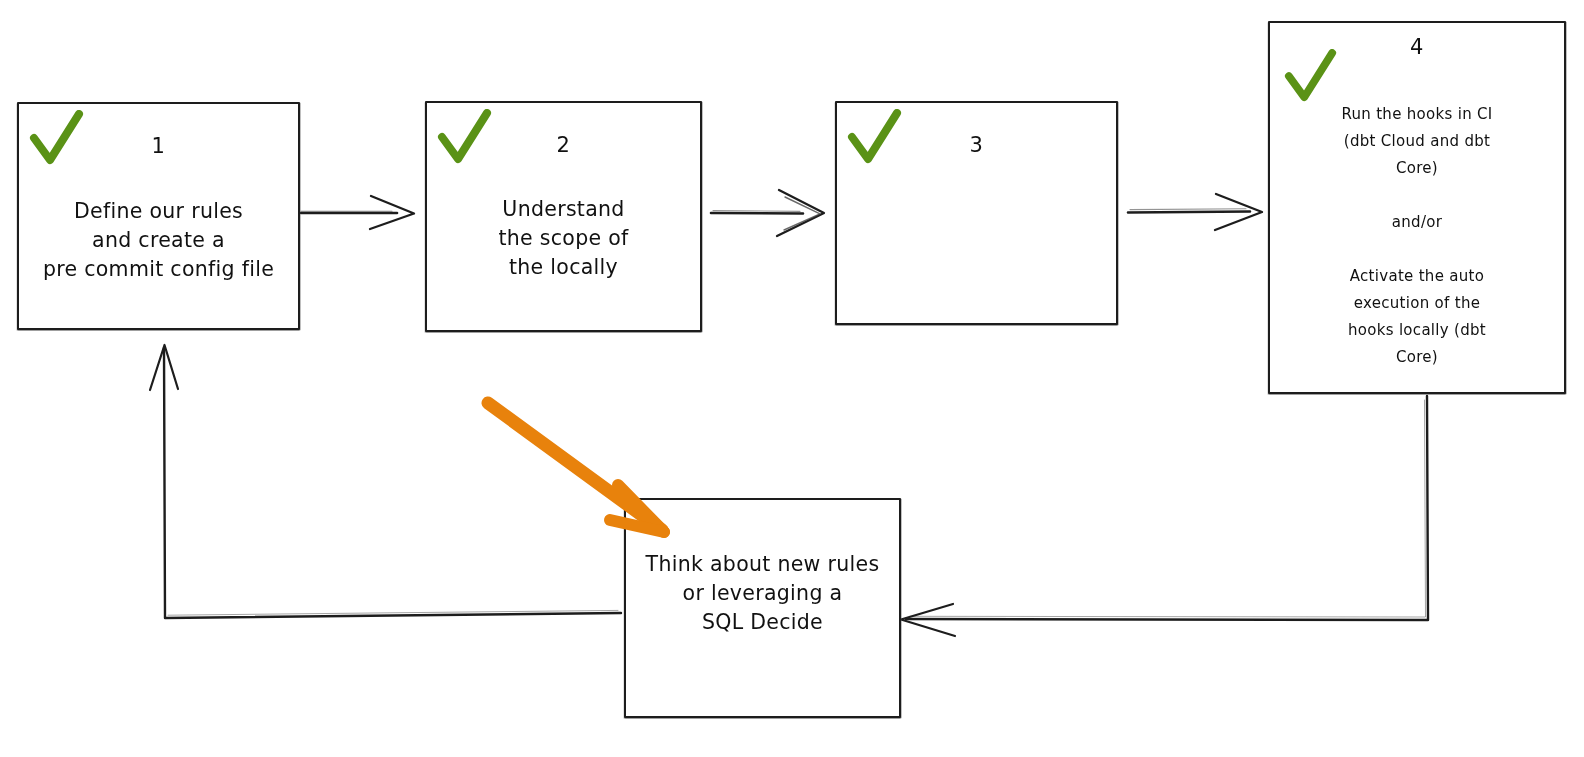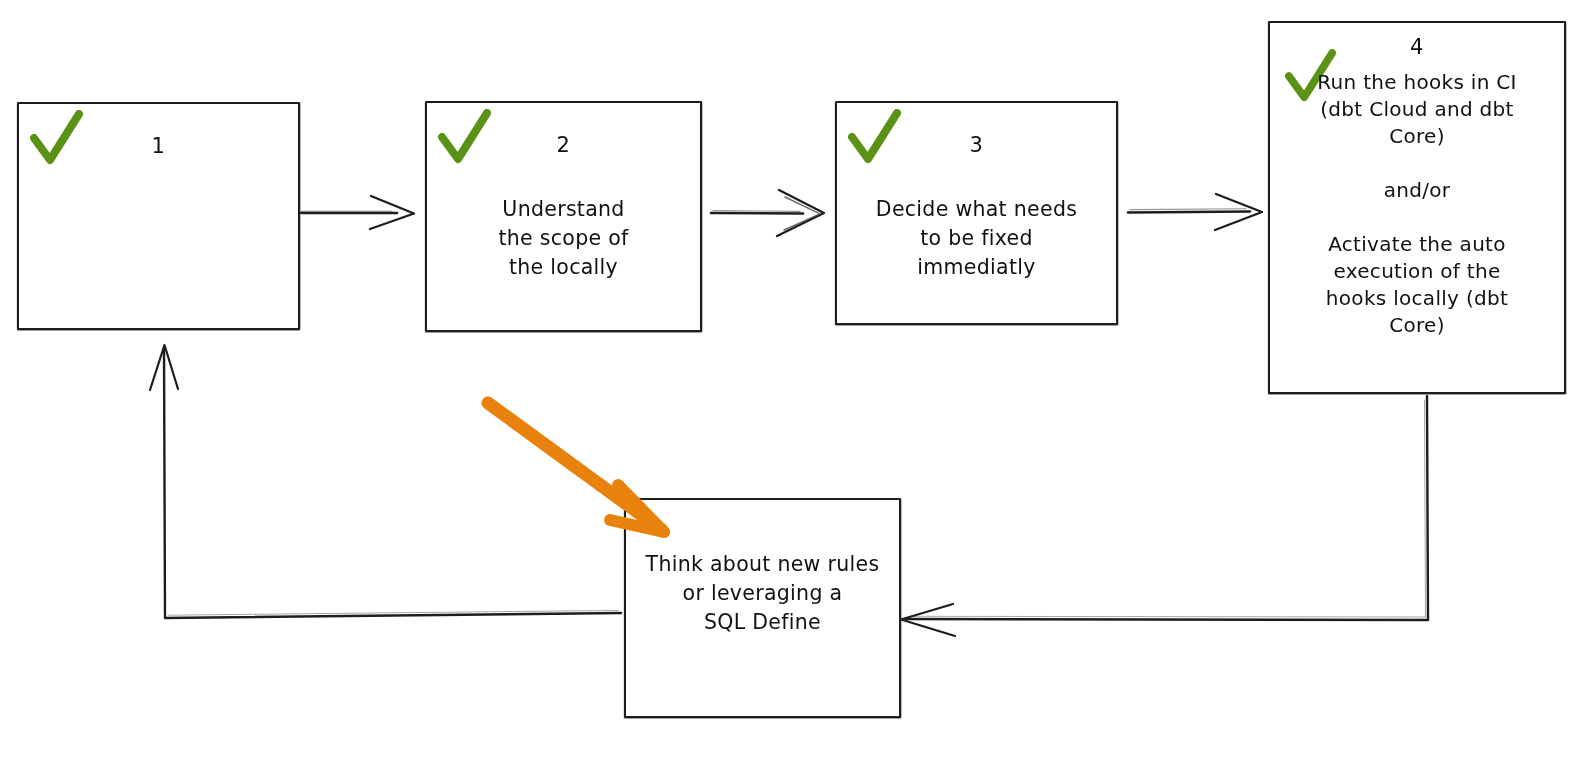--- a/index.html
+++ b/index.html
@@ -71,21 +71,21 @@
   
   #node-1 { left: 17px;   top: 102px; width: 283px; height: 228px; }
   #node-1 .node-text { top: 93px; }
   #node-2 { left: 425px;  top: 101px; width: 277px; height: 231px; }
   #node-2 .node-text { top: 92px; }
   #node-3 { left: 835px;  top: 101px; width: 283px; height: 224px; }
   #node-3 .node-text { top: 92px; }
   #node-4 { left: 1268px; top: 21px;  width: 298px; height: 373px; }
   #node-4 .step-num { top: 12px; }
   #node-4 .check { left: 14px; top: 26px; width: 54px; height: 56px; }
-  #node-4 .node-text { top: 46px; font-size: 20px; line-height: 27px; }
+  #node-4 .node-text { top: 78px; font-size: 15px; line-height: 27px; }
   #node-5 { left: 624px;  top: 498px; width: 277px; height: 220px; }
   #node-5 .node-text { top: 50px; }
 
   .orange-arrow {
     position: absolute;
     left: 470px;
     top: 395px;
     width: 230px;
     height: 155px;
     pointer-events: none;
@@ -129,20 +129,23 @@
       <path d="M150,390 L164.5,345 L178,389" fill="none" stroke="#1d1d1d" stroke-width="2.2" stroke-linecap="round" stroke-linejoin="round"></path>
     </g>
   </svg>
 
   <div class="node" id="node-1">
     <div class="node-inner">
       <svg class="check" viewBox="0 0 56 58" xmlns="http://www.w3.org/2000/svg">
         <path d="M5,28 L21,50 L50,4" fill="none" stroke="#5a9216" stroke-width="8" stroke-linecap="round" stroke-linejoin="round"></path>
       </svg>
       <div class="step-num">1</div>
+      <div class="node-text">Define our rules
+and create a
+pre commit config file</div>
     </div>
   </div>
 
   <div class="node" id="node-2">
     <div class="node-inner">
       <svg class="check" viewBox="0 0 56 58" xmlns="http://www.w3.org/2000/svg">
         <path d="M5,28 L21,50 L50,4" fill="none" stroke="#5a9216" stroke-width="8" stroke-linecap="round" stroke-linejoin="round"></path>
       </svg>
       <div class="step-num">2</div>
       <div class="node-text">Understand
@@ -150,23 +153,20 @@
 the locally</div>
     </div>
   </div>
 
   <div class="node" id="node-3">
     <div class="node-inner">
       <svg class="check" viewBox="0 0 56 58" xmlns="http://www.w3.org/2000/svg">
         <path d="M5,28 L21,50 L50,4" fill="none" stroke="#5a9216" stroke-width="8" stroke-linecap="round" stroke-linejoin="round"></path>
       </svg>
       <div class="step-num">3</div>
-      <div class="node-text">Decide what needs
-to be fixed
-immediatly</div>
     </div>
   </div>
 
   <div class="node" id="node-4">
     <div class="node-inner">
       <svg class="check" viewBox="0 0 56 58" xmlns="http://www.w3.org/2000/svg">
         <path d="M5,28 L21,50 L50,4" fill="none" stroke="#5a9216" stroke-width="8" stroke-linecap="round" stroke-linejoin="round"></path>
       </svg>
       <div class="step-num">4</div>
       <div class="node-text">Run the hooks in CI
@@ -179,21 +179,21 @@
 execution of the
 hooks locally (dbt
 Core)</div>
     </div>
   </div>
 
   <div class="node" id="node-5">
     <div class="node-inner">
       <div class="node-text">Think about new rules
 or leveraging a
-SQL Define</div>
+SQL Decide</div>
     </div>
   </div>
 
   <svg class="orange-arrow" viewBox="0 0 230 155" xmlns="http://www.w3.org/2000/svg">
     <path d="M18,8 L192,135" fill="none" stroke="#E8820C" stroke-width="13" stroke-linecap="round"></path>
     <path d="M148,90 L194,137" fill="none" stroke="#E8820C" stroke-width="12" stroke-linecap="round"></path>
     <path d="M140,125 L194,137" fill="none" stroke="#E8820C" stroke-width="12" stroke-linecap="round"></path>
   </svg>
 
 </div>

